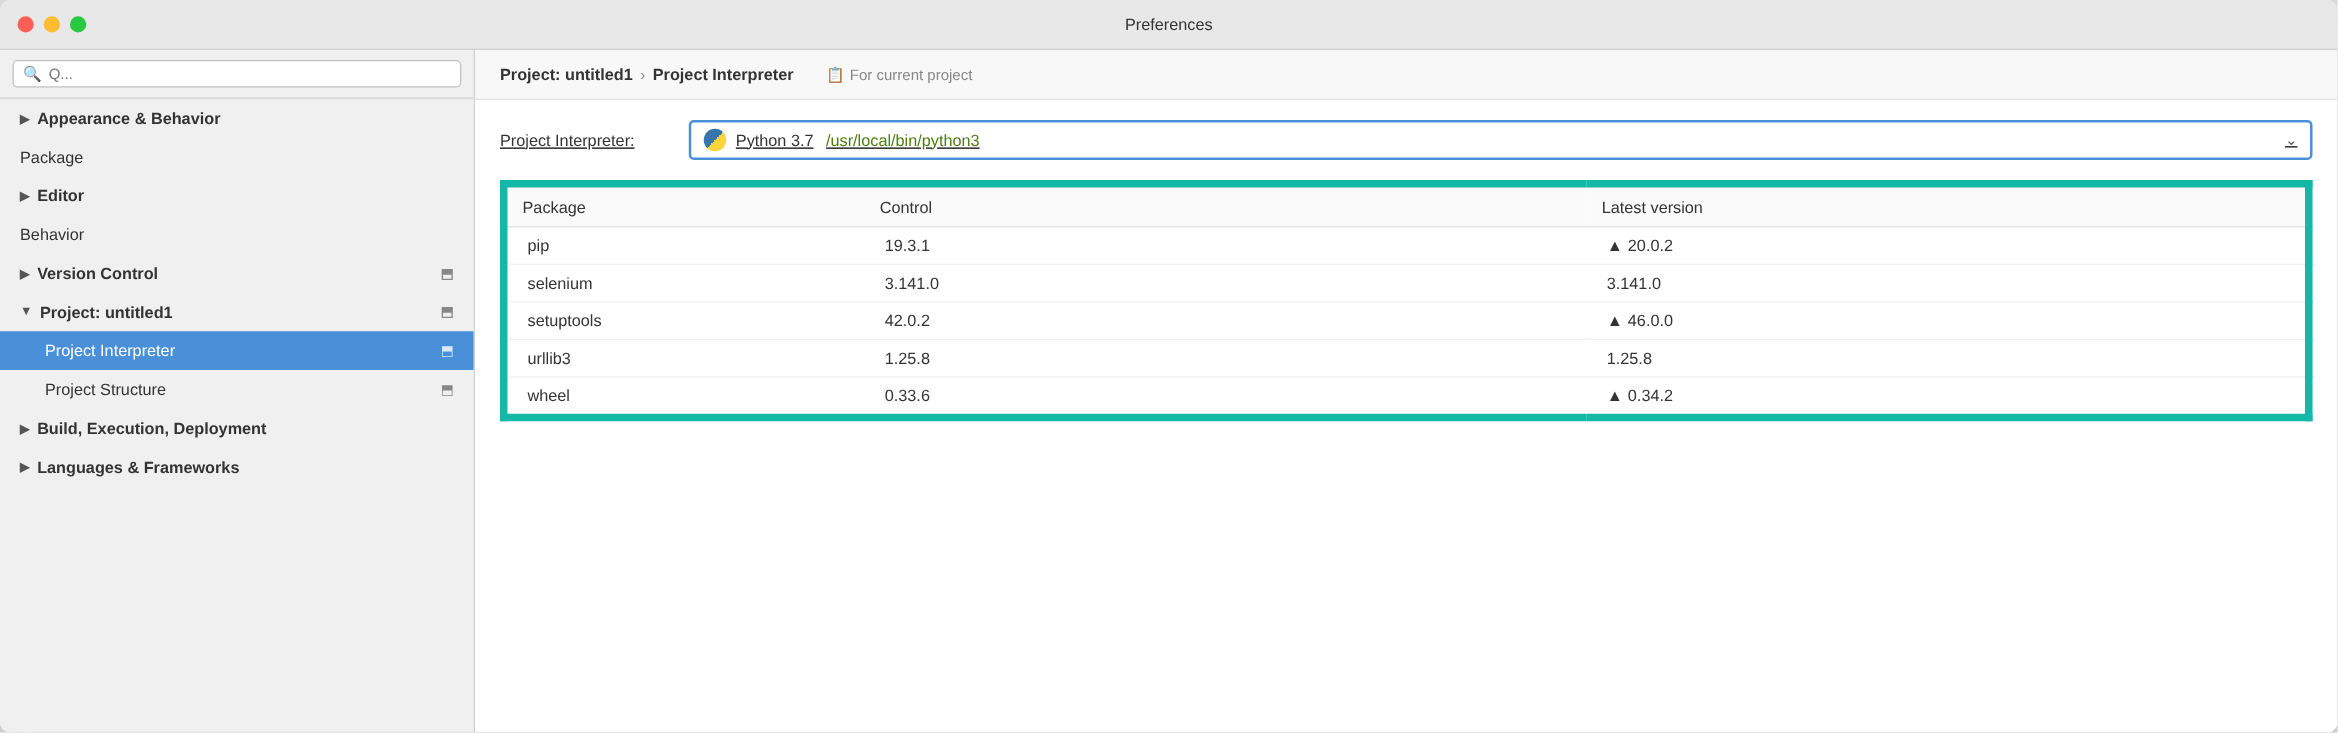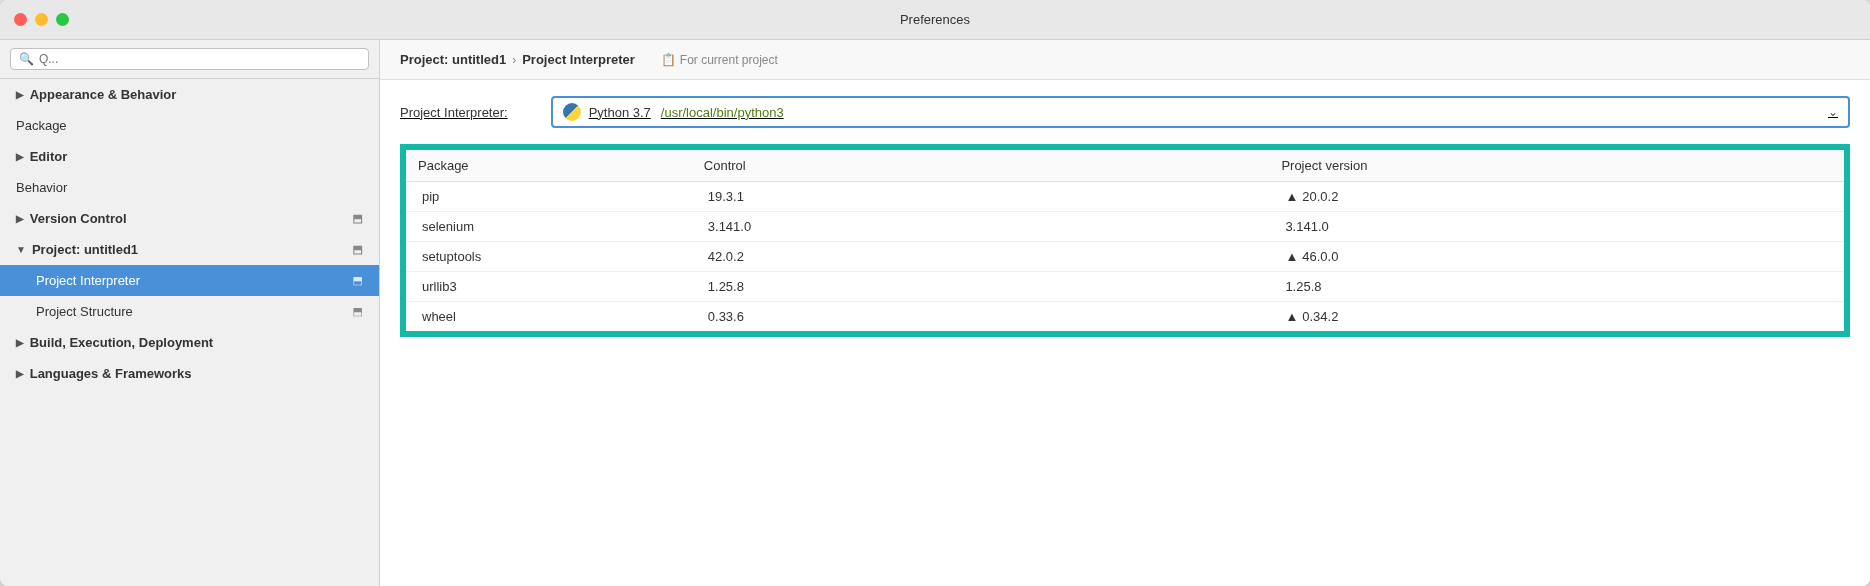--- a/index.html
+++ b/index.html
@@ -371,21 +371,21 @@
             <span style="color:#4d7c0f; margin-left:2px;">/usr/local/bin/python3</span>
             <span class="interpreter-select-arrow">⌄</span>
           </div>
         </div>
 
         <table class="packages-table">
           <thead>
             <tr>
               <th class="col-package">Package</th>
               <th class="col-version">Control</th>
-              <th class="col-latest">Project version</th>
+              <th class="col-latest">Latest version</th>
             </tr>
           </thead>
           <tbody id="packages-tbody">
           <tr>
                 <td>pip</td>
                 <td>19.3.1</td>
                 <td><span style="color:#333; margin-right:4px;">▲</span>20.0.2</td>
               </tr>
               <tr>
                 <td>selenium</td>

